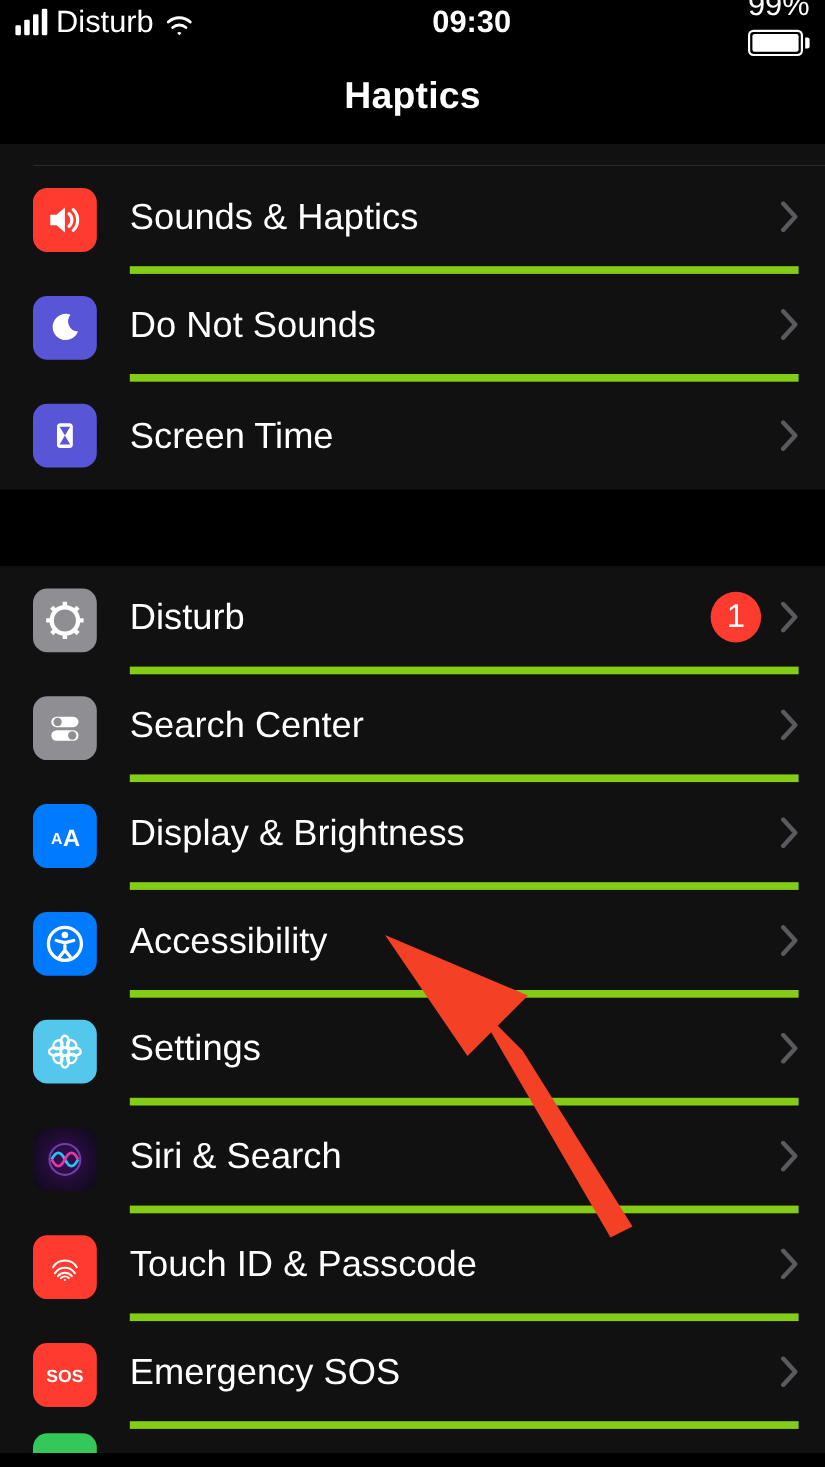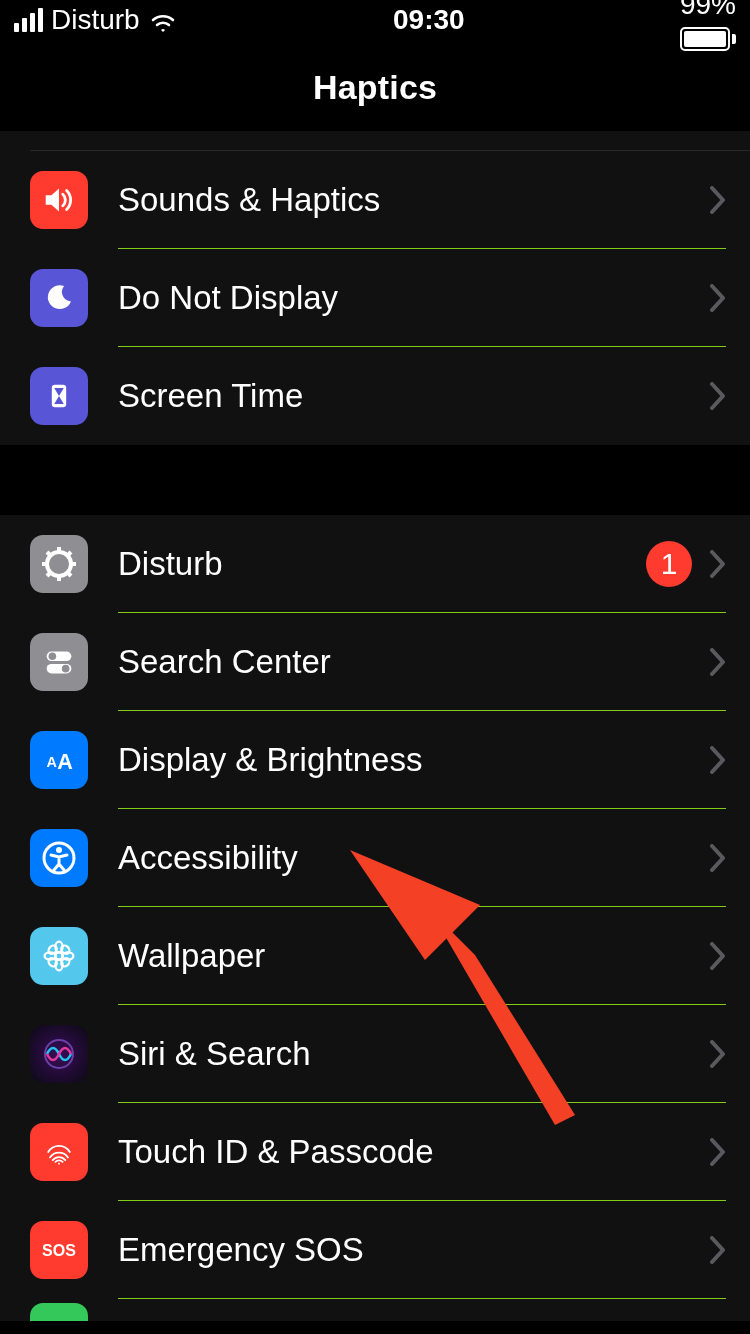--- a/index.html
+++ b/index.html
@@ -56,21 +56,21 @@
     height:98px;
     padding-left:30px;
     padding-right:24px;
     background:#111;
   }
   .row-inner {
     display:flex;
     align-items:center;
     flex:1;
     height:100%;
-    border-bottom:1px solid #84cc16;
+    border-bottom:7px solid #84cc16;
   }
   .partial-row {
     height:20px;
     background:#111;
     margin-left:30px;
     border-bottom:1px solid #2a2a2a;
   }
   .partial-bottom {
     height:22px;
     display:flex;
@@ -182,21 +182,21 @@
       </div>
     </div>
 
     <div class="row">
       <div class="app-icon" style="background:#5856d6">
         <svg viewBox="0 0 40 40" width="34" height="34">
           <path d="M26 6 A14 14 0 1 0 34 24 A11 11 0 0 1 26 6 Z" fill="#fff"></path>
         </svg>
       </div>
       <div class="row-inner">
-        <span class="row-label">Do Not Display</span>
+        <span class="row-label">Do Not Sounds</span>
         <span class="chevron">
             <svg width="16" height="28" viewBox="0 0 16 28">
               <path d="M2 2 L13 14 L2 26" stroke="#5a5a5e" stroke-width="4" fill="none" stroke-linecap="round" stroke-linejoin="round"></path>
             </svg>
           </span>
       </div>
     </div>
 
     <div class="row">
       <div class="app-icon" style="background:#5856d6">
@@ -313,21 +313,21 @@
             <ellipse cx="10" cy="20" rx="6" ry="4"></ellipse>
             <ellipse cx="30" cy="20" rx="6" ry="4"></ellipse>
             <ellipse cx="13" cy="13" rx="5" ry="4" transform="rotate(-45 13 13)"></ellipse>
             <ellipse cx="27" cy="27" rx="5" ry="4" transform="rotate(-45 27 27)"></ellipse>
             <ellipse cx="27" cy="13" rx="5" ry="4" transform="rotate(45 27 13)"></ellipse>
             <ellipse cx="13" cy="27" rx="5" ry="4" transform="rotate(45 13 27)"></ellipse>
           </g>
         </svg>
       </div>
       <div class="row-inner">
-        <span class="row-label">Wallpaper</span>
+        <span class="row-label">Settings</span>
         <span class="chevron">
             <svg width="16" height="28" viewBox="0 0 16 28">
               <path d="M2 2 L13 14 L2 26" stroke="#5a5a5e" stroke-width="4" fill="none" stroke-linecap="round" stroke-linejoin="round"></path>
             </svg>
           </span>
       </div>
     </div>
 
     <div class="row">
       <div class="app-icon" style="background:radial-gradient(circle at 50% 50%, #3a0d5a, #0a0a12);">

